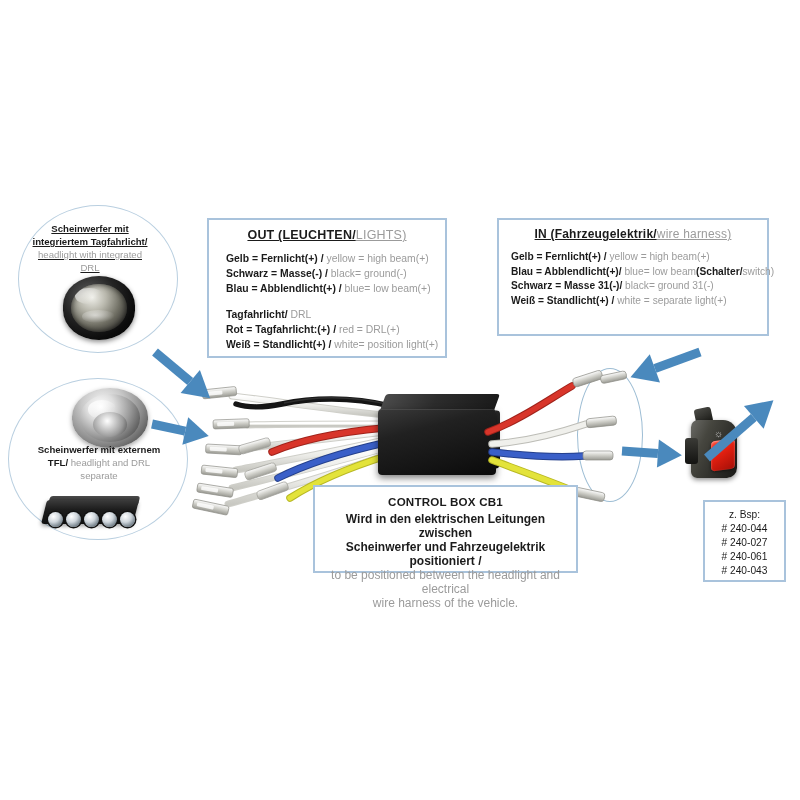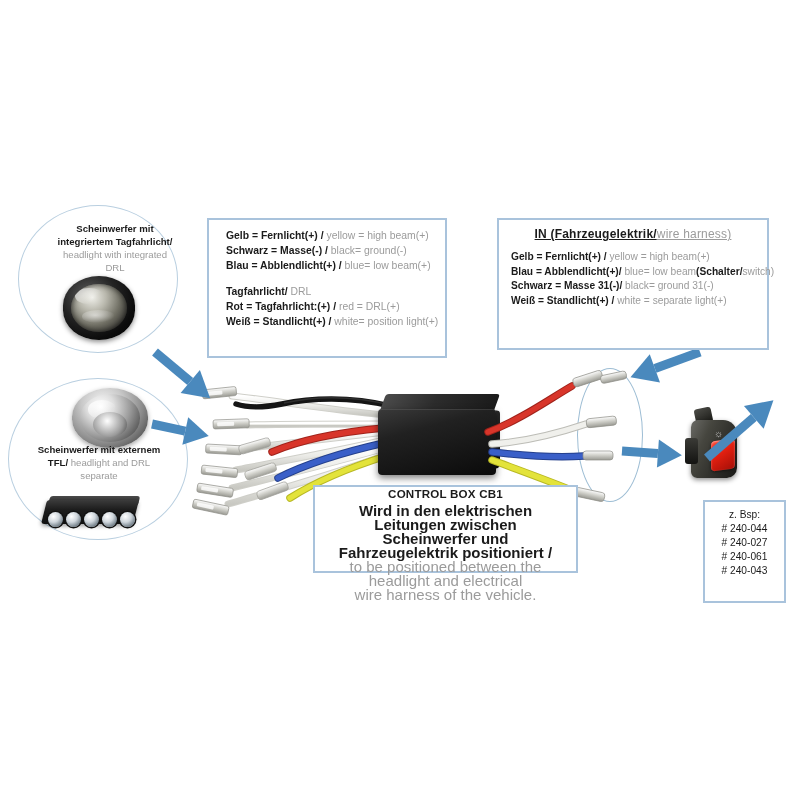--- a/index.html
+++ b/index.html
@@ -35,31 +35,31 @@
   .en{ color:#9b9b9b; font-weight:normal; }
   .line{ white-space:nowrap; }
 
   
   #out-box{ left:207px; top:218px; width:240px; height:140px; padding:8px 0 0 0; }
   #out-box .ttl{ font-size:12.5px; }
   #out-box .body{ padding-left:17px; font-size:10.4px; line-height:15.2px; }
   #out-box .gap{ height:10px; }
 
   
-  #in-box{ left:497px; top:218px; width:272px; height:132px; padding:7px 0 0 0;}
+  #in-box{ left:497px; top:218px; width:272px; height:118px; padding:7px 0 0 0;}
   #in-box .ttl{ font-size:12px; }
   #in-box .body{ padding-left:12px; font-size:10.2px; line-height:14.6px; }
 
   
-  #cb-box{ left:313px; top:485px; width:265px; height:88px; padding:0 6px 0 6px; text-align:center;}
+  #cb-box{ left:313px; top:485px; width:265px; height:88px; padding:8px 6px 0 6px; text-align:center;}
   #cb-box .ttl{ font-size:11.6px; margin-bottom:4px;}
-  #cb-box .body{ font-size:15px; line-height:14px; }
-
-  
-  #pn-box{ left:703px; top:500px; width:83px; height:103px; padding:7px 0 0 0; text-align:center;}
+  #cb-box .body{ font-size:12px; line-height:14px; }
+
+  
+  #pn-box{ left:703px; top:500px; width:83px; height:82px; padding:7px 0 0 0; text-align:center;}
   #pn-box .pn-h{ font-size:10.2px; color:#1b1b1b; margin-bottom:2px;}
   #pn-box .pn{ font-size:10.2px; color:#1b1b1b; line-height:14px;}
 
   
   .oval{
     position:absolute;
     box-sizing:border-box;
     border:1.4px solid #b9cfe0;
     border-radius:50%;
     background:transparent;
@@ -68,21 +68,21 @@
   #oval-top{ left:18px; top:205px; width:160px; height:148px; }
   #oval-bot{ left:8px; top:378px; width:180px; height:162px; }
   .oval-cap{
     position:absolute;
     text-align:center;
     font-size:9.6px;
     line-height:13px;
     z-index:35;
     color:#1b1b1b;
   }
-  #cap-top{ left:39px; top:222px; width:152px; }
+  #cap-top{ left:14px; top:222px; width:152px;text-decoration:underline; }
   #cap-bot{ left:14px; top:443px; width:170px; }
 
   
   #wire-ellipse{
     position:absolute;left:577px;top:368px;width:64px;height:132px;
     border:1.3px solid #9dbdd4;border-radius:50%;
     z-index:26;pointer-events:none;
   }
 
   
@@ -380,20 +380,23 @@
   <div class="oval" id="oval-bot"></div>
   <div class="oval-cap" id="cap-bot">
     <div class="de">Scheinwerfer mit externem</div>
     <div>
       <span class="de">TFL/ </span><span class="en">headlight and DRL</span>
     </div>
     <div class="en">separate</div>
   </div>
 
   <div class="infobox" id="out-box">
+    <div class="ttl">
+      <span class="u de">OUT (LEUCHTEN/</span><span class="u en">LIGHTS)</span>
+    </div>
     <div class="body">
       <div class="line">
         <span class="de">Gelb = Fernlicht(+) / </span><span class="en">yellow = high beam(+)</span>
       </div>
       <div class="line">
         <span class="de">Schwarz = Masse(-) / </span><span class="en">black= ground(-)</span>
       </div>
       <div class="line">
         <span class="de">Blau = Abblendlicht(+) / </span><span class="en">blue= low beam(+)</span>
       </div>

